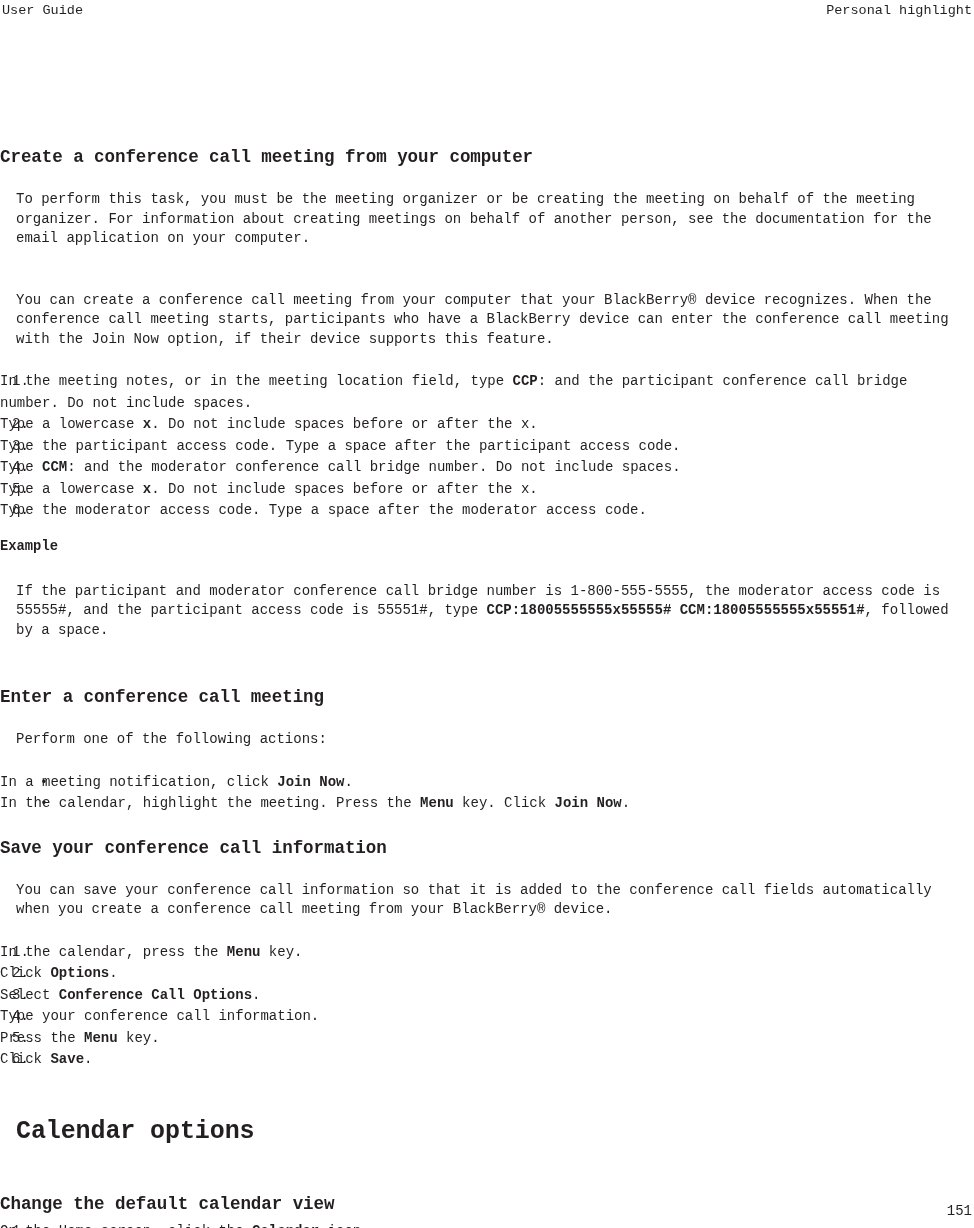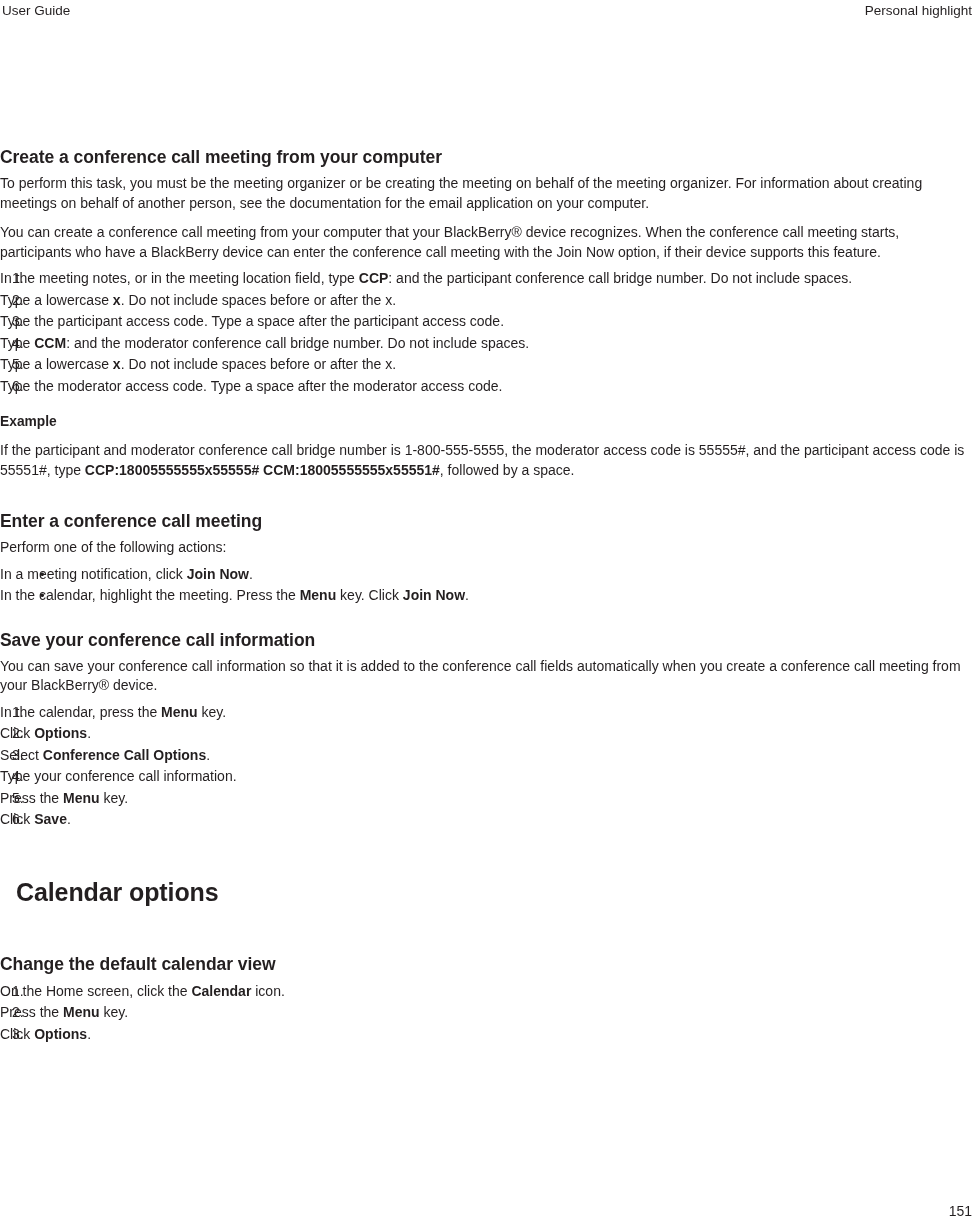--- a/index.html
+++ b/index.html
@@ -14,20 +14,21 @@
     font-family: "Liberation Sans", sans-serif;
     color: #231f20;
     -webkit-font-smoothing: antialiased;
   }
 
   .page {
     position: relative;
     width: 974px;
     height: 1228px;
     box-sizing: border-box;
+    font-family: Liberation Mono, monospace;
   }
 
   
   .running-header {
     position: absolute;
     top: 0;
     left: 0;
     width: 974px;
     height: 26px;
     display: flex;
@@ -73,21 +74,21 @@
     font-size: 13.8px;
     line-height: 18px;
     font-weight: bold;
     margin: 0;
     padding: 0;
   }
 
   p.body {
     font-size: 14px;
     line-height: 19.5px;
-    margin: 0;
+    margin: 16px;
     padding: 0;
     text-align: left;
   }
 
   ol.steps {
     margin: 0;
     padding: 0;
     list-style: none;
     counter-reset: stepcounter;
     font-size: 14px;

